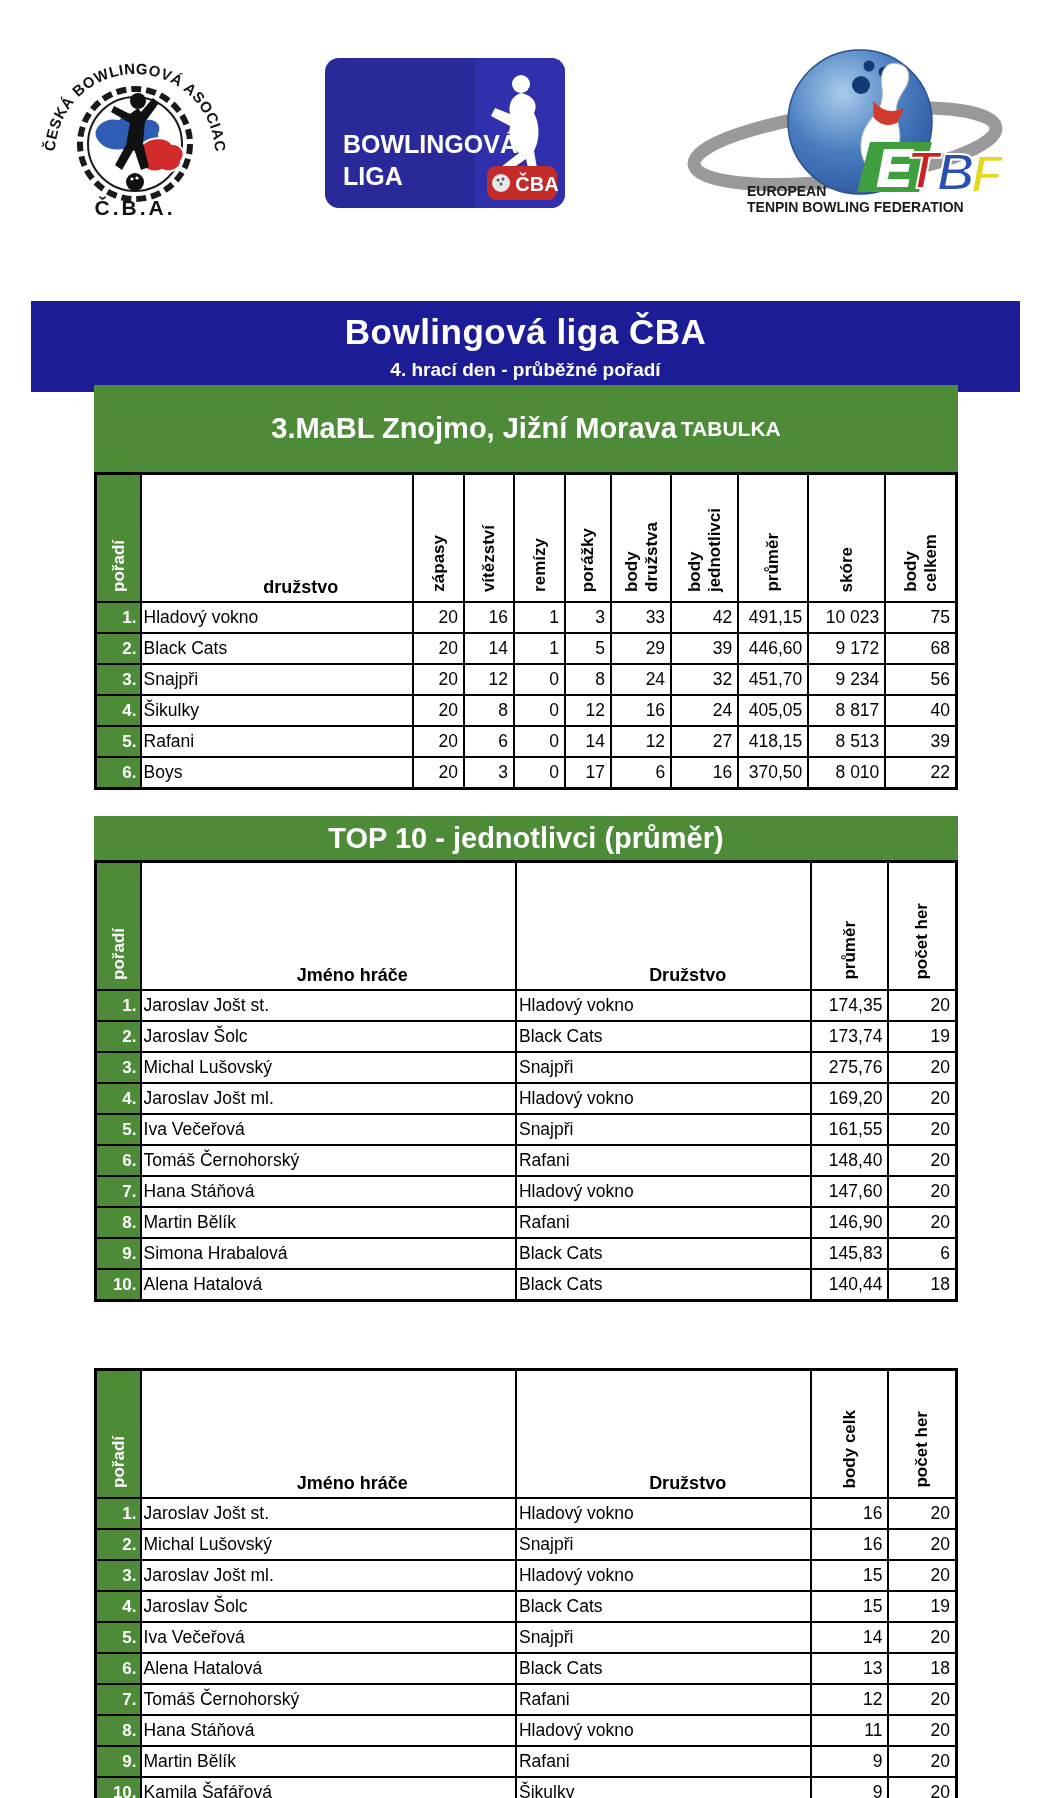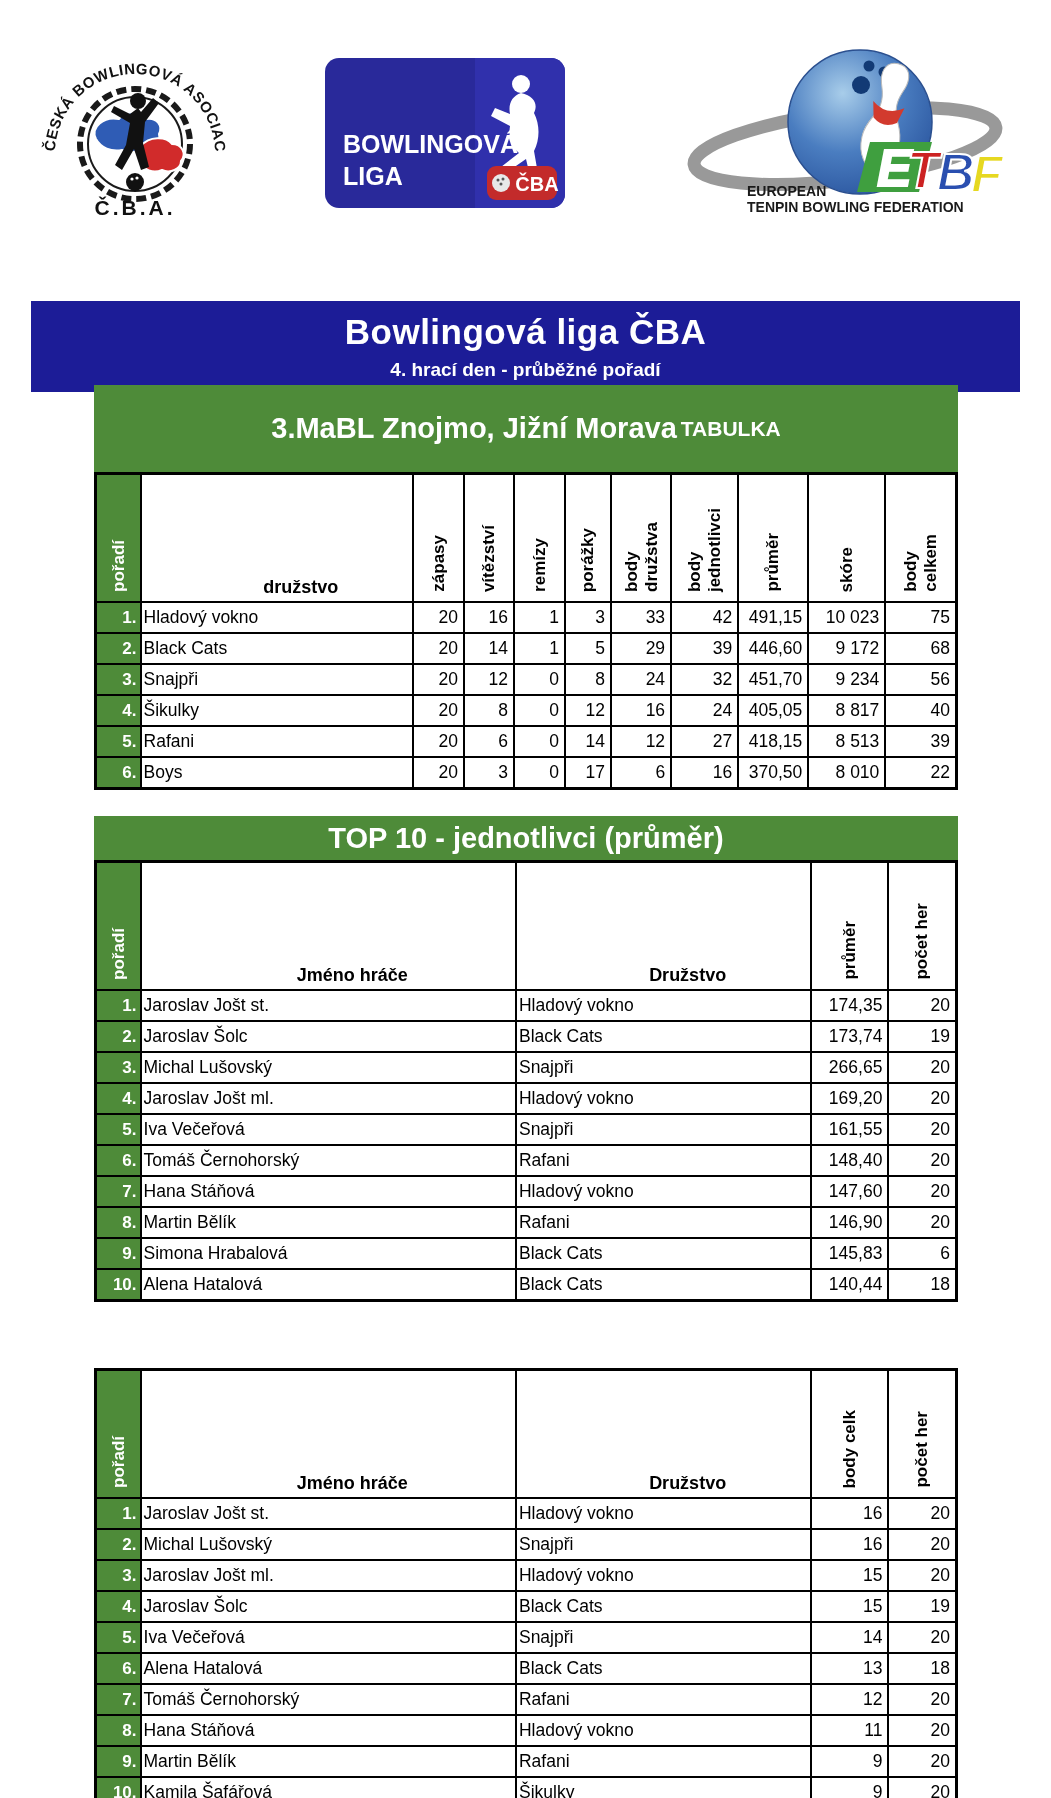--- a/index.html
+++ b/index.html
@@ -290,21 +290,21 @@
       <td class="rank">2.</td>
       <td class="txt">Jaroslav Šolc</td>
       <td class="txt">Black Cats</td>
       <td class="num">173,74</td>
       <td class="num">19</td>
     </tr>
     <tr>
       <td class="rank">3.</td>
       <td class="txt">Michal Lušovský</td>
       <td class="txt">Snajpři</td>
-      <td class="num">266,65</td>
+      <td class="num">275,76</td>
       <td class="num">20</td>
     </tr>
     <tr>
       <td class="rank">4.</td>
       <td class="txt">Jaroslav Jošt ml.</td>
       <td class="txt">Hladový vokno</td>
       <td class="num">169,20</td>
       <td class="num">20</td>
     </tr>
     <tr>

